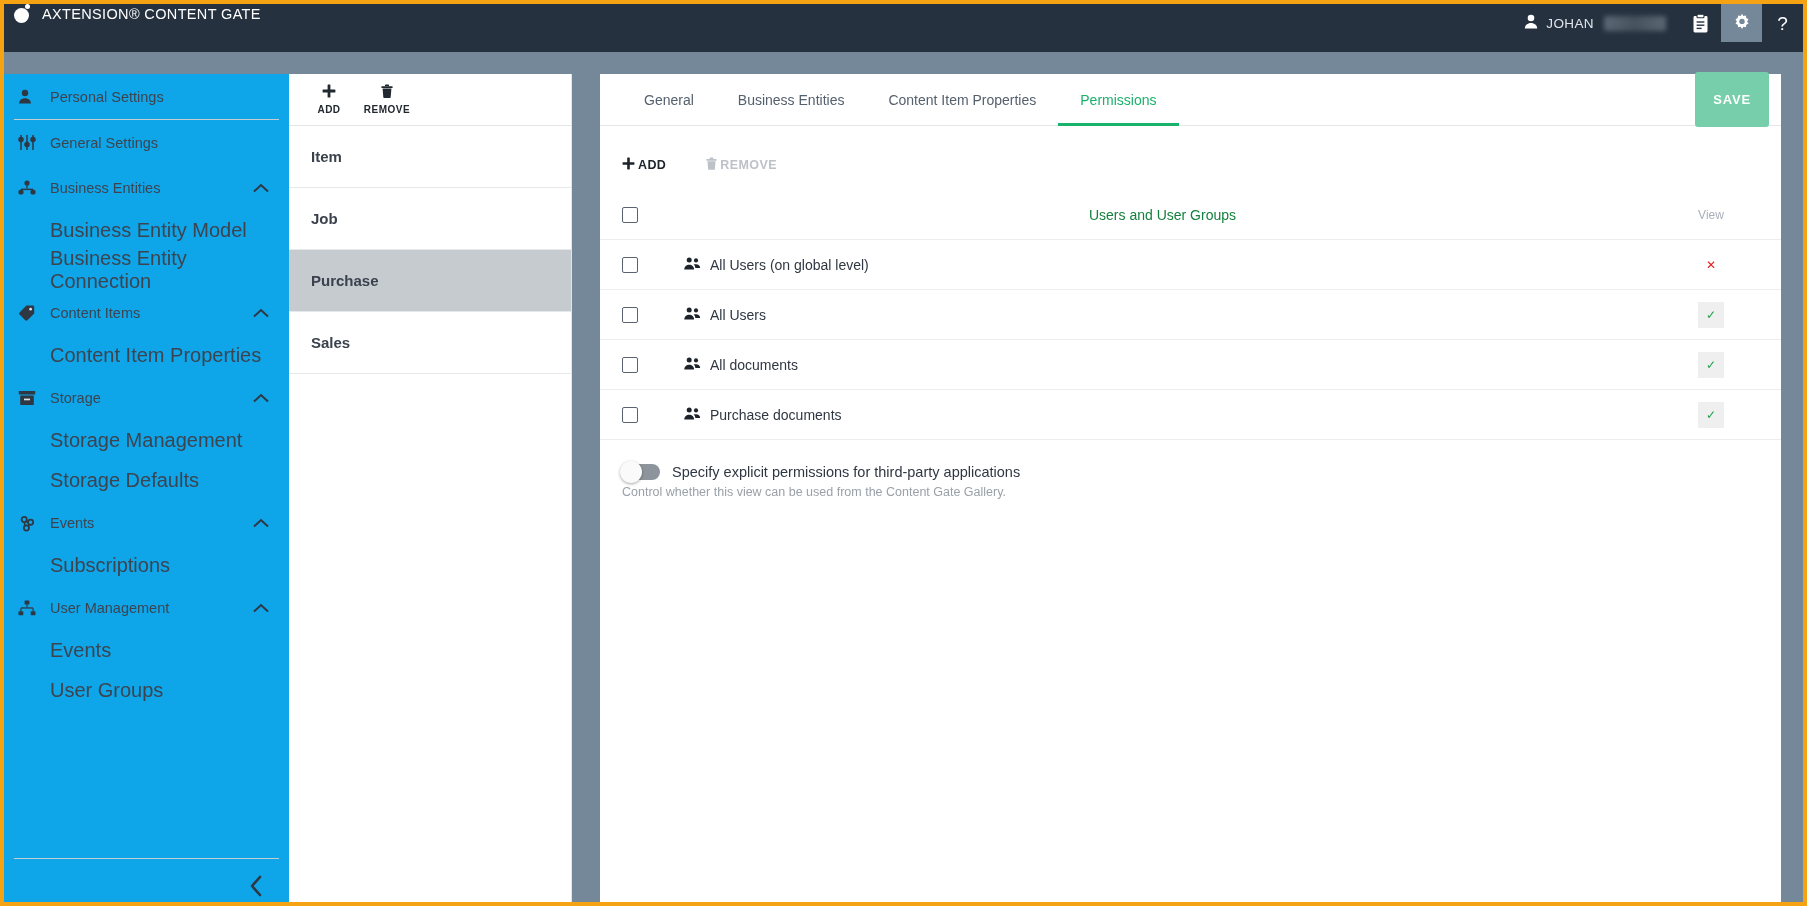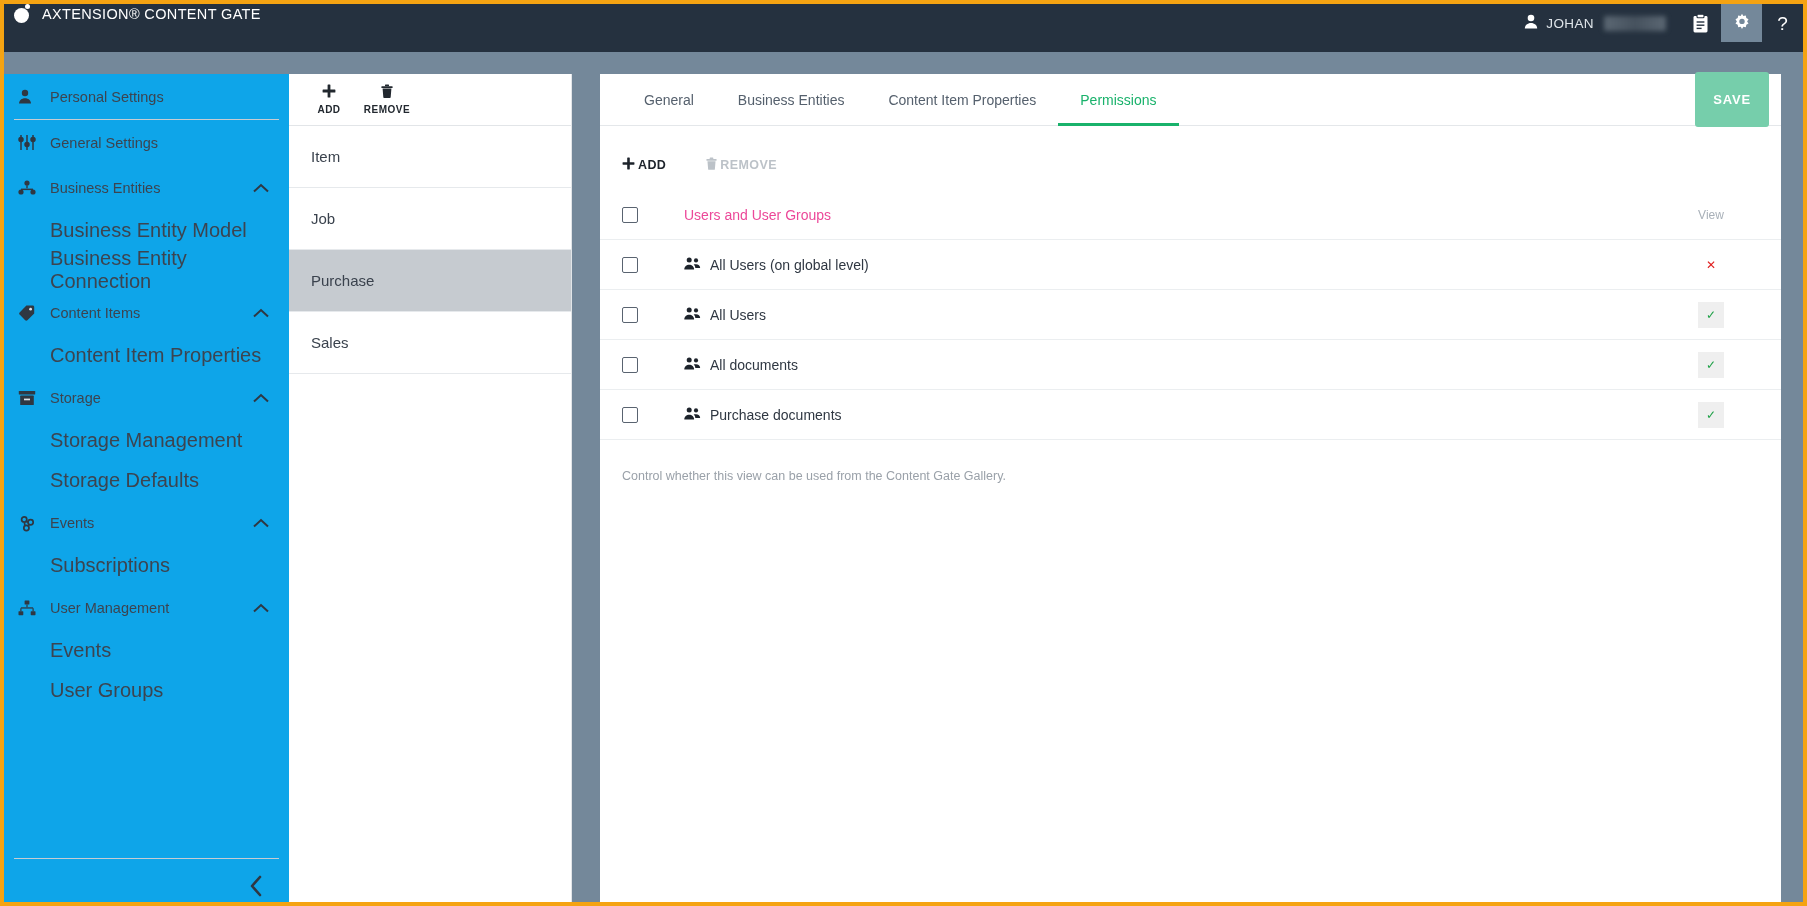--- a/index.html
+++ b/index.html
@@ -215,20 +215,21 @@
   }
   .list-row {
     height: 62px;
     display: flex;
     align-items: center;
     padding-left: 22px;
     font-size: 15px;
     color: #3a424d;
     border-bottom: 1px solid #e6e9ec;
     cursor: pointer;
+    font-weight: bold;
   }
   .list-row.selected { background: #c6cbd0; }
 
   
   .main-panel {
     flex: 1 1 auto;
     margin: 22px 22px 0 28px;
     background: #ffffff;
     display: flex;
     flex-direction: column;
@@ -319,21 +320,21 @@
   }
   .name-cell {
     flex: 1 1 auto;
     display: flex;
     align-items: center;
     gap: 9px;
     font-size: 14px;
     color: #2f3742;
     min-width: 0;
   }
-  .perm-head .name-cell { color: #ec4899; }
+  .perm-head .name-cell { color: #15803d; justify-content: center; }
   .view-cell {
     flex: 0 0 140px;
     display: flex;
     align-items: center;
     justify-content: center;
     font-size: 12px;
     color: #a8b0b8;
   }
   .view-mark {
     width: 26px; height: 26px;
@@ -755,19 +756,25 @@
               <span>Purchase documents</span>
             </div>
             <div class="view-cell">
               <span class="view-mark allow">✓</span>
             </div>
           </div>
 
         </div>
 
         <div class="toggle-block">
+          <div class="toggle-line">
+            <span class="switch">
+              <span class="knob"></span>
+            </span>
+            <span class="toggle-label">Specify explicit permissions for third-party applications</span>
+          </div>
           <div class="toggle-help">Control whether this view can be used from the Content Gate Gallery.</div>
         </div>
 
       </div>
     </div>
   </div>
 </div>
 
 </body></html>

